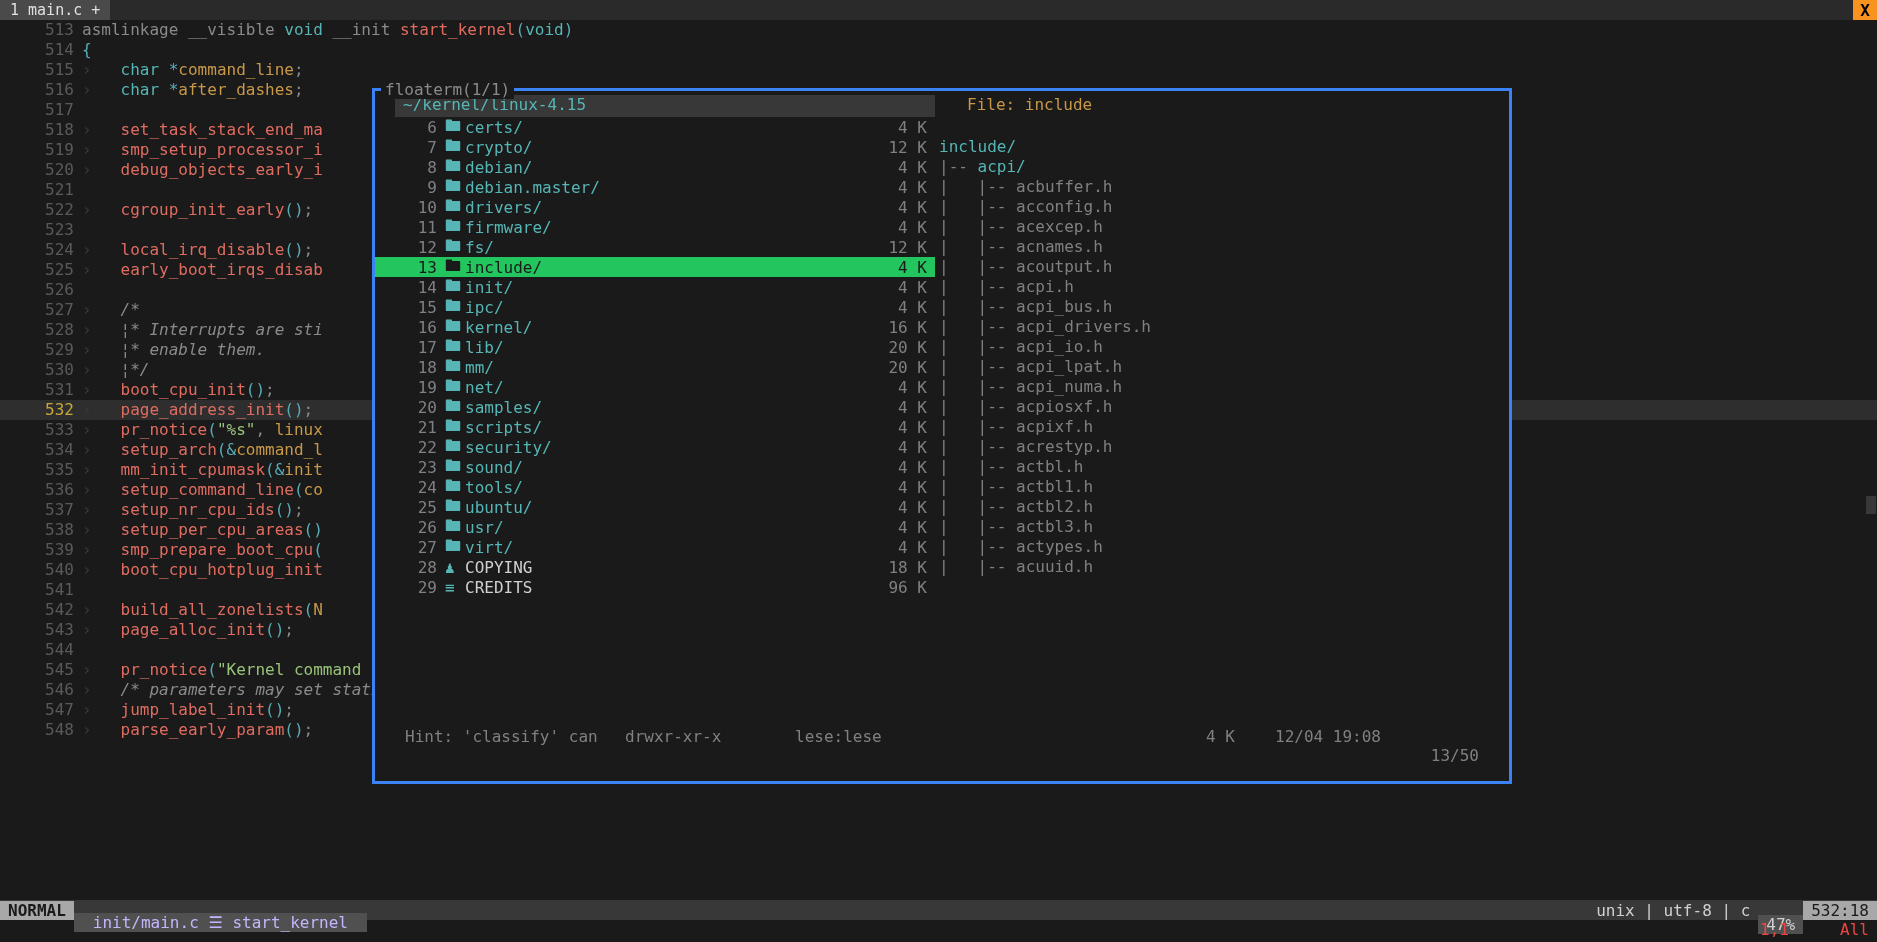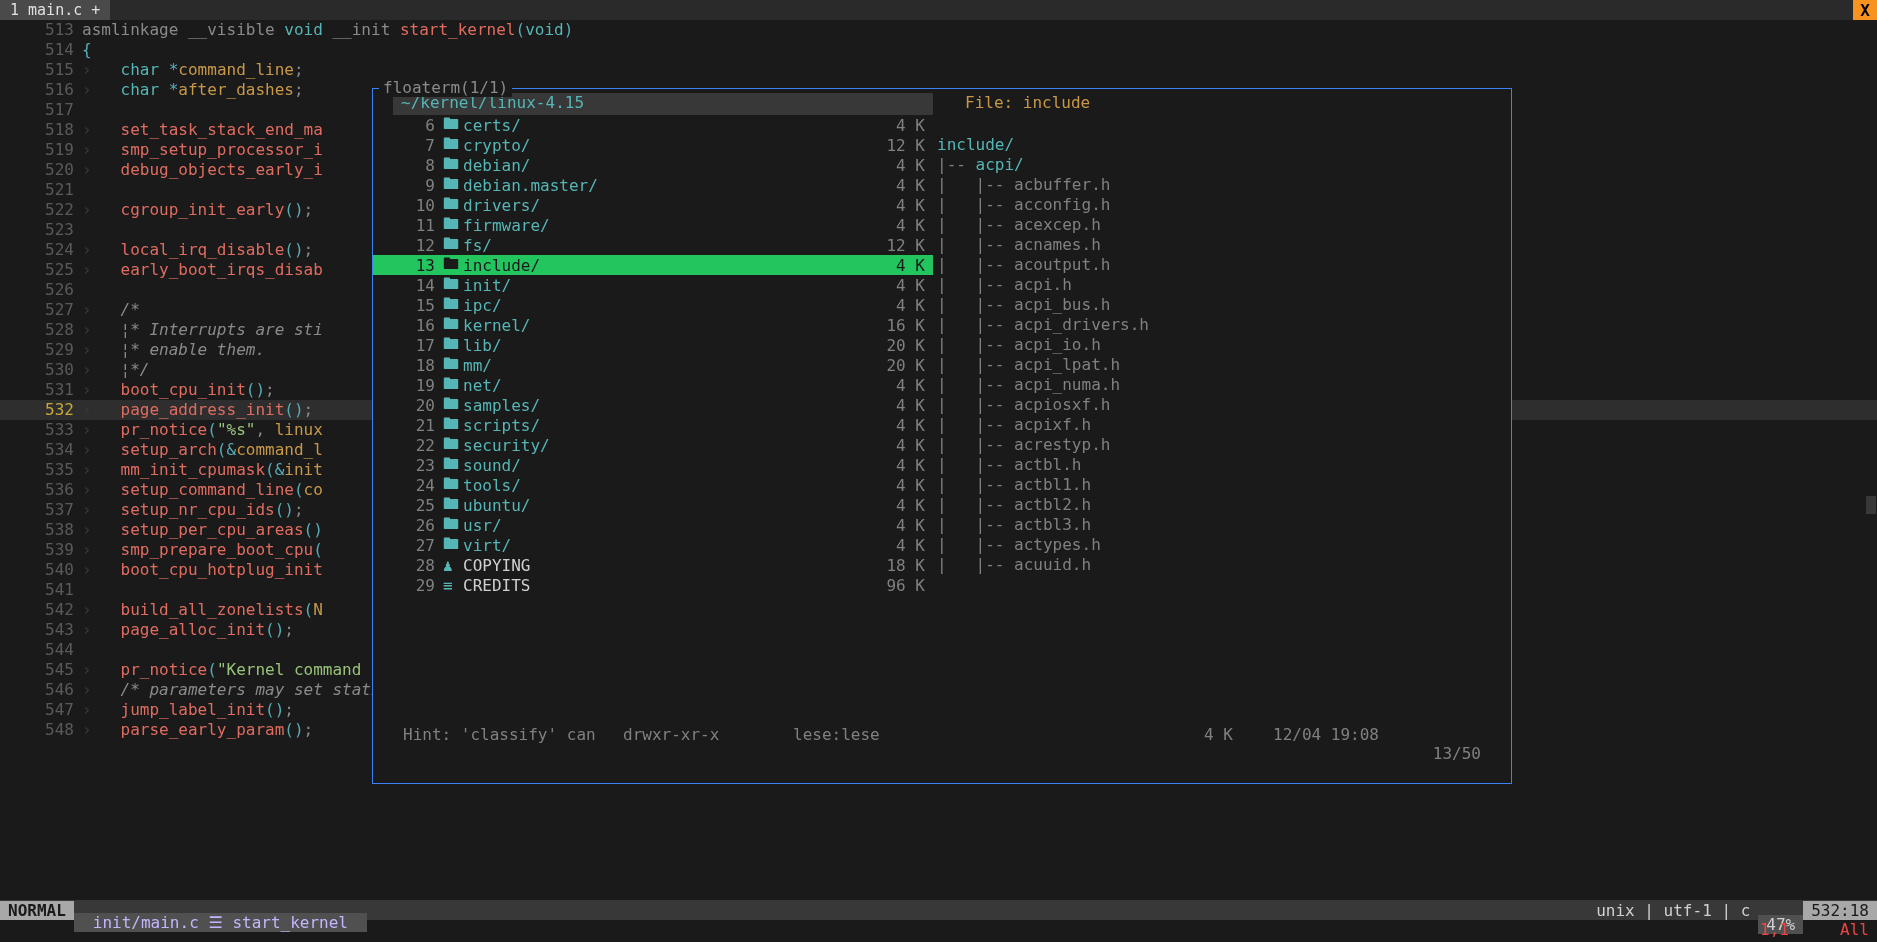--- a/index.html
+++ b/index.html
@@ -69,21 +69,21 @@
 .kw-ws { color: #3a3a3a; }
 
 
 .floaterm {
   position: absolute;
   top: 88px;
   left: 372px;
   width: 1140px;
   height: 696px;
   background: #1a1a1a;
-  border: 1px solid #3b82f6;
+  border: 3px solid #3b82f6;
 }
 .floaterm-title {
   position: absolute;
   top: -11px;
   left: 6px;
   background: #1a1a1a;
   color: #8a8a8a;
   padding: 0 4px;
   font-size: 16px;
 }
@@ -320,21 +320,21 @@
   </div>
   <div class="float-footer2">13/50</div>
 </div>
 
 <div class="status-bar">
   <div class="status-mode">NORMAL</div>
   <div class="status-file">
     <span>init/main.c</span> <span>☰ start_kernel</span>
   </div>
   <div class="status-spacer"></div>
-  <div class="status-right">unix | utf-1 | c</div>
+  <div class="status-right">unix | utf-8 | c</div>
   <div class="status-pct">47%</div>
   <div class="status-pos">532:18</div>
 </div>
 
 <div class="bottom-bar">
   <div class="bottom-spacer"></div>
   <div>1,1</div>
   <div style="width:80px; text-align:right;">All</div>
 </div>
 

